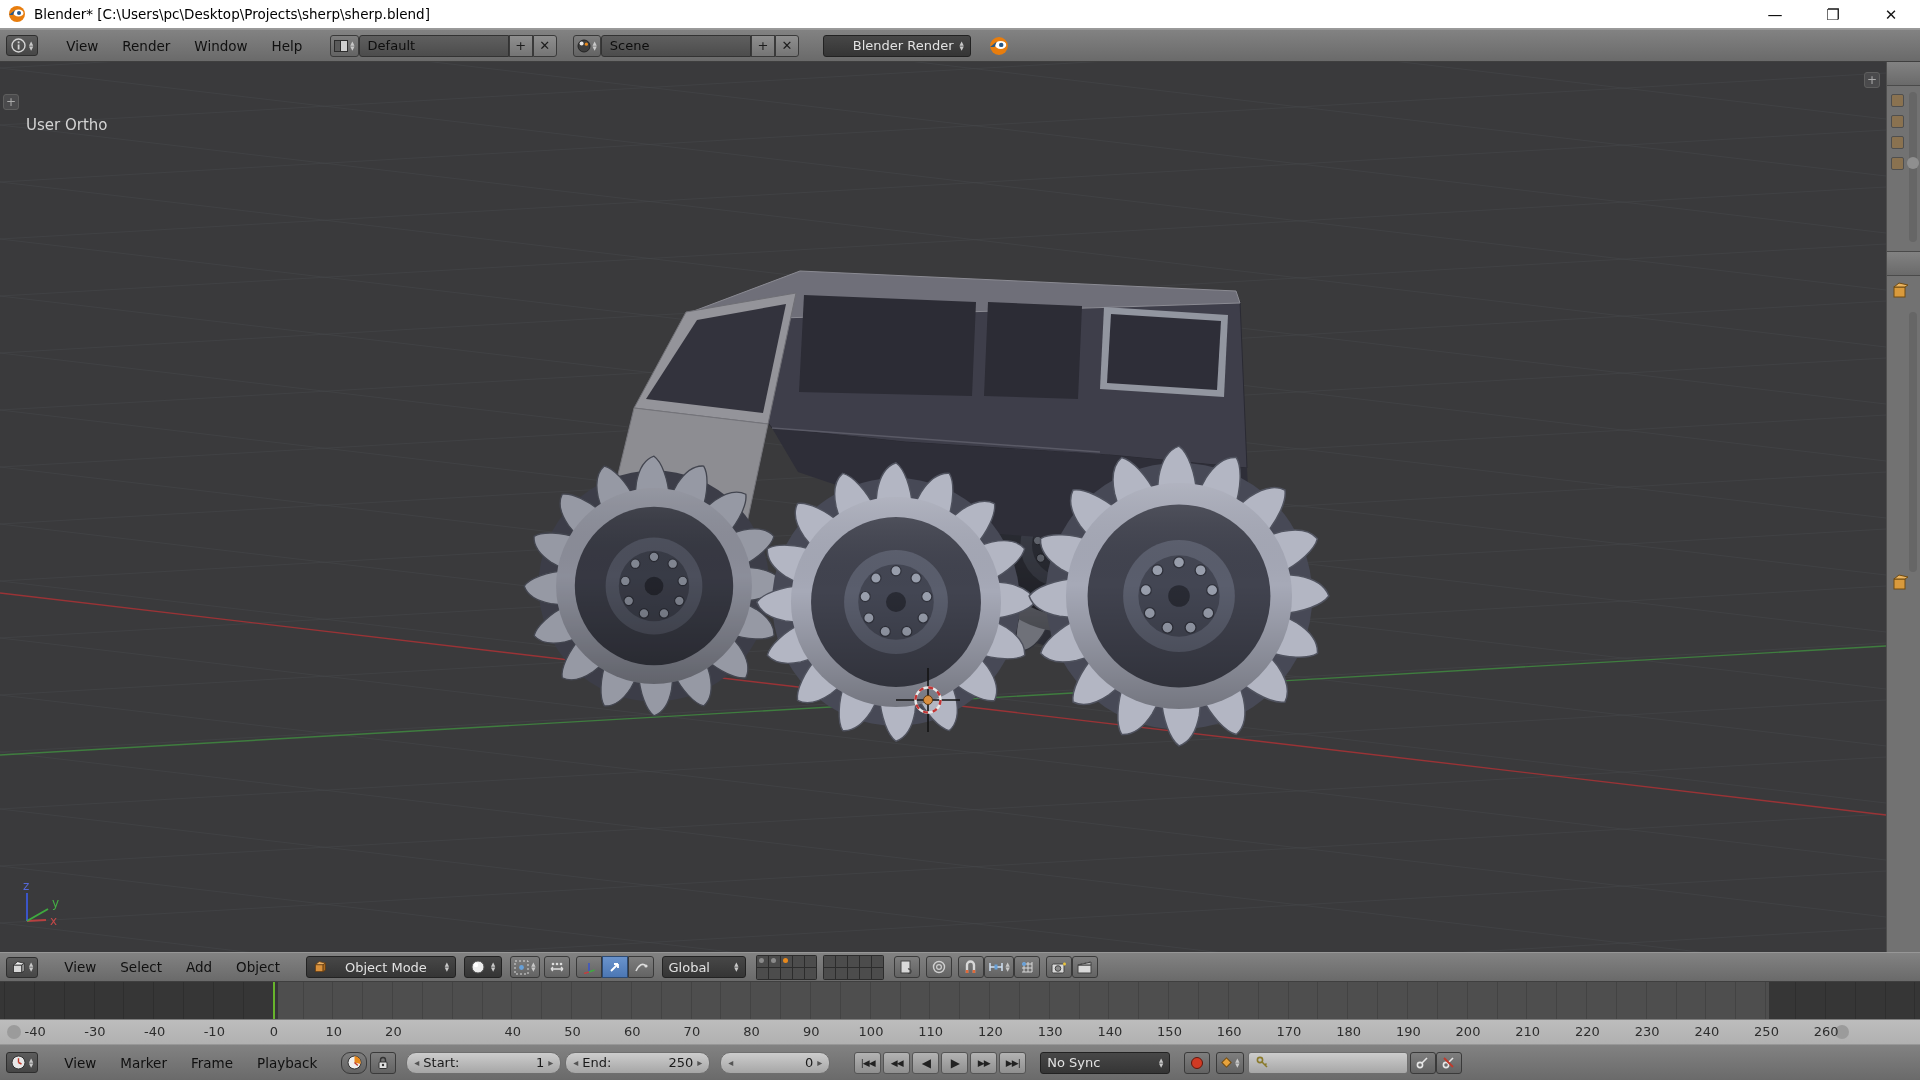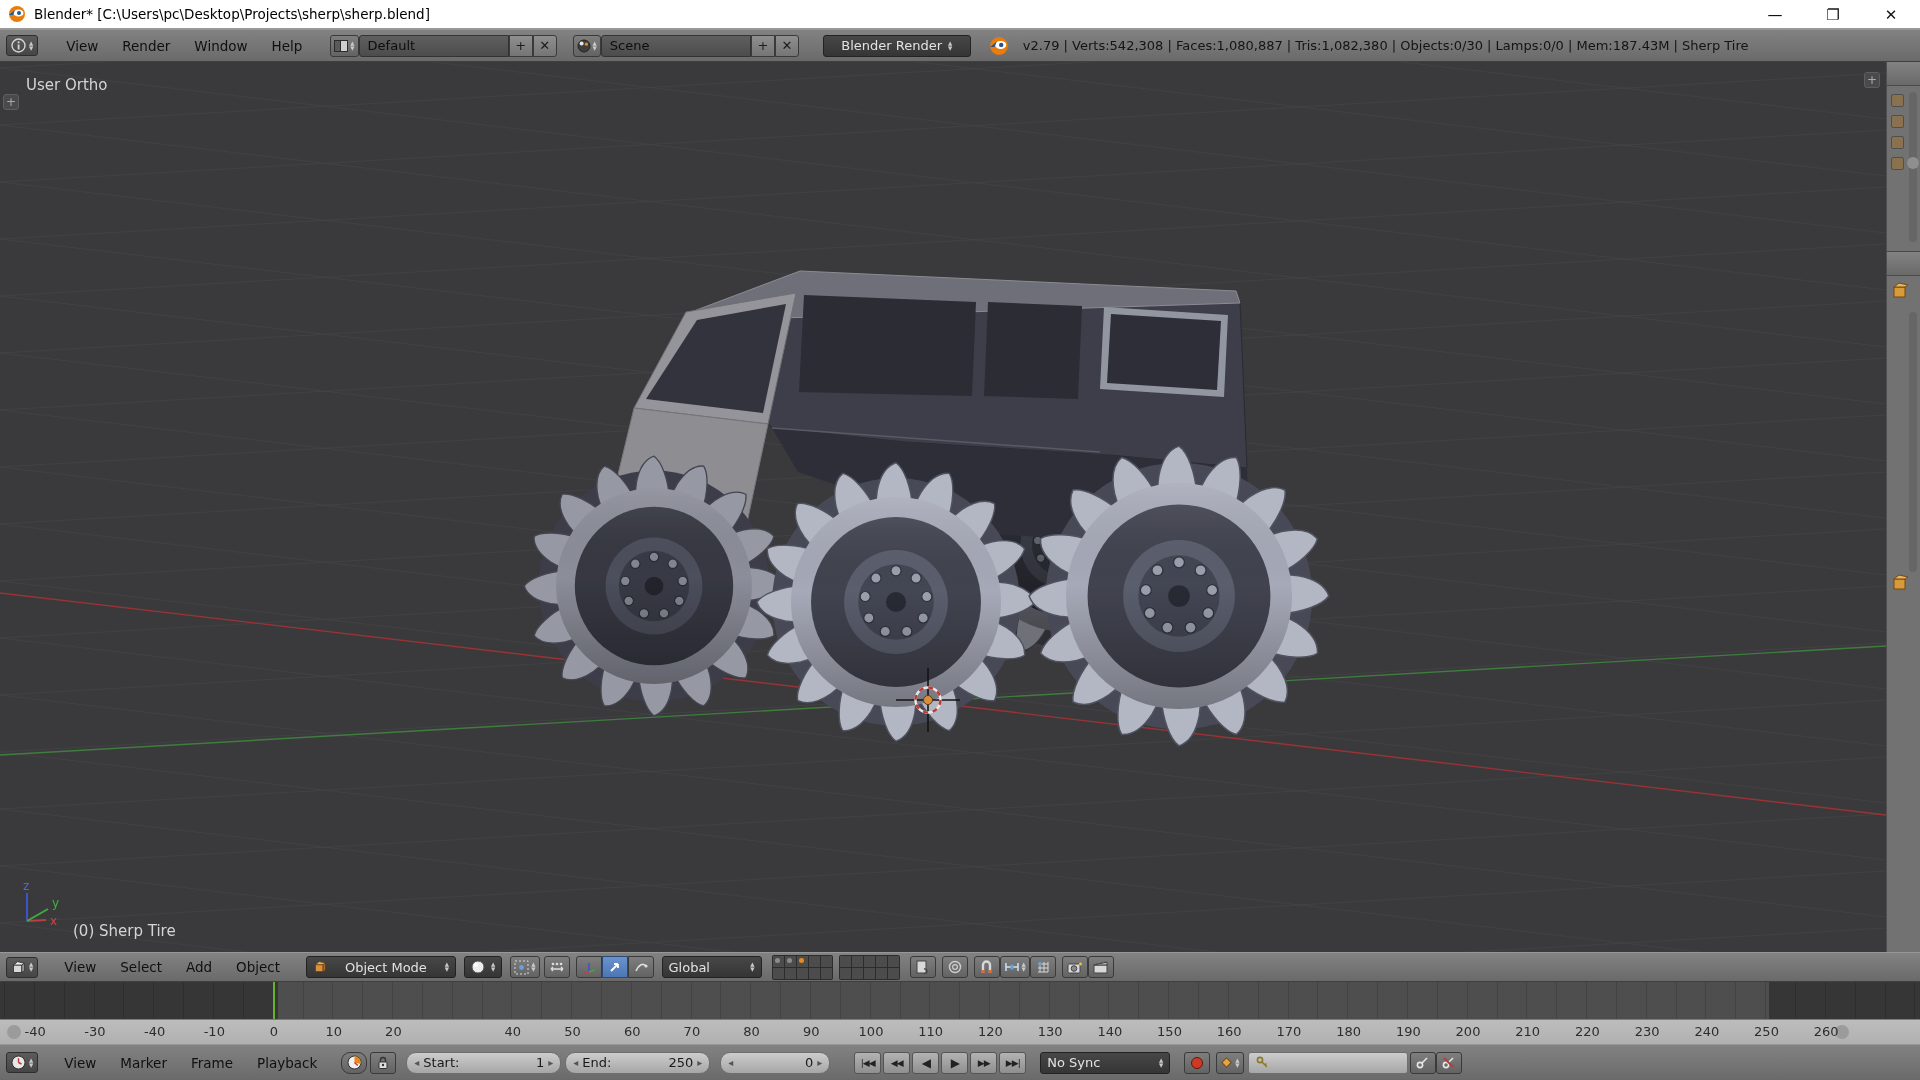--- a/index.html
+++ b/index.html
@@ -36,21 +36,21 @@
   .iconbtn { height:22px; min-width:26px; display:flex; align-items:center; justify-content:center; gap:2px;
              background:linear-gradient(#7e7e7e,#636363); border:1px solid #3a3a3a; border-radius:3px; padding:0 3px;}
   .lightfield { display:flex; align-items:center; background:linear-gradient(#cdcdcd,#a6a6a6);
                 border:1px solid #6f6f6f; border-radius:10px; height:22px; padding:0 7px;
                 font-size:13px; color:#1a1a1a; gap:4px; }
   .sidearrow { color:#555; font-size:10px; }
   .stats { font-size:13px; color:#141414; margin-left:14px; white-space:nowrap; }
 
   
   .viewport { position:absolute; left:0; top:62px; width:1886px; height:890px; background:#3a3a3c; overflow:hidden; }
-  .vp-label { position:absolute; font-size:15px; color:#d4d4d4; }
+  .vp-label { position:absolute; font-size:15px; color:#d4d4d4;margin-top:40px; }
   .shelf-tab { position:absolute; width:16px; height:16px; background:#4a4a4c; border:1px solid #5e5e5e;
                border-radius:3px; color:#aaa; font-size:12px; line-height:14px; text-align:center; }
 
   
   .right-strip { position:absolute; left:1886px; top:62px; width:34px; height:920px; background:#727272;
                  border-left:1px solid #4e4e4e; }
   .strip-head { height:24px; background:linear-gradient(#828282,#6a6a6a); border-bottom:1px solid #4a4a4a; }
   .strip-item { width:13px; height:13px; margin:8px 0 0 4px; background:#8a7250; border:1px solid #4f4f4f; border-radius:2px;}
   .strip-scroll { position:absolute; right:3px; width:8px; border-radius:4px; background:#666; }
   .strip-knob { position:absolute; right:1px; width:12px; height:12px; border-radius:50%; background:#8f8f8f; }
@@ -137,35 +137,34 @@
       </svg>
       <span class="ud">
           <span>▲</span>
           <span>▼</span>
         </span>
     </div>
     <div class="idfield" style="width:150px;">Scene</div>
     <div class="sqbtn">+</div>
     <div class="sqbtn" style="border-radius:0 3px 3px 0;">✕</div>
 
-    <div class="darkdrop" style="margin-left:24px; width:148px; justify-content:center;">
+    <div class="darkdrop" style="margin-left:24px; width:148px; justify-content:flex-end;">
       <span>Blender Render</span>
       <span class="ud">
           <span>▲</span>
           <span>▼</span>
         </span>
     </div>
 
     <svg width="20" height="20" viewBox="0 0 18 18" style="margin-left:18px;">
       <circle cx="9" cy="9" r="8" fill="#e87d0d"></circle>
       <ellipse cx="10.5" cy="8" rx="5" ry="3.6" fill="#fff"></ellipse>
       <circle cx="11" cy="8" r="2" fill="#265787"></circle>
       <path d="M1,10 L7,5 L5,10 Z" fill="#265787"></path>
     </svg>
-    <span class="stats">v2.79 | Verts:542,308 | Faces:1,080,887 | Tris:1,082,380 | Objects:0/30 | Lamps:0/0 | Mem:187.43M | Sherp Tire</span>
   </div>
 
   <div class="viewport">
     <svg width="1886" height="890" viewBox="0 62 1886 890">
       <defs>
         <linearGradient id="tshade" x1="0" y1="0" x2="0" y2="1">
           <stop offset="0" stop-color="#ffffff" stop-opacity="0.12"></stop>
           <stop offset="0.45" stop-color="#000000" stop-opacity="0"></stop>
           <stop offset="1" stop-color="#000000" stop-opacity="0.30"></stop>
         </linearGradient>
@@ -418,21 +417,21 @@
         </svg>
       </div>
       <div class="iconbtn" style="border-radius:0 3px 3px 0;">
         <svg width="14" height="14" viewBox="0 0 14 14">
           <path d="M2,11 Q7,1 12,6" stroke="#ddd" stroke-width="1.6" fill="none"></path>
           <circle cx="12" cy="6" r="1.6" fill="#ddd"></circle>
         </svg>
       </div>
     </div>
 
-    <div class="darkdrop" style="margin-left:8px; width:100px; justify-content:space-between;">
+    <div class="darkdrop" style="margin-left:8px; width:84px; justify-content:space-between;">
       <span>Global</span>
       <span class="ud">
           <span>▲</span>
           <span>▼</span>
         </span>
     </div>
 
     <div class="layers">
       <div class="lgrid" id="lgrid1">
           <div class="lsq">

